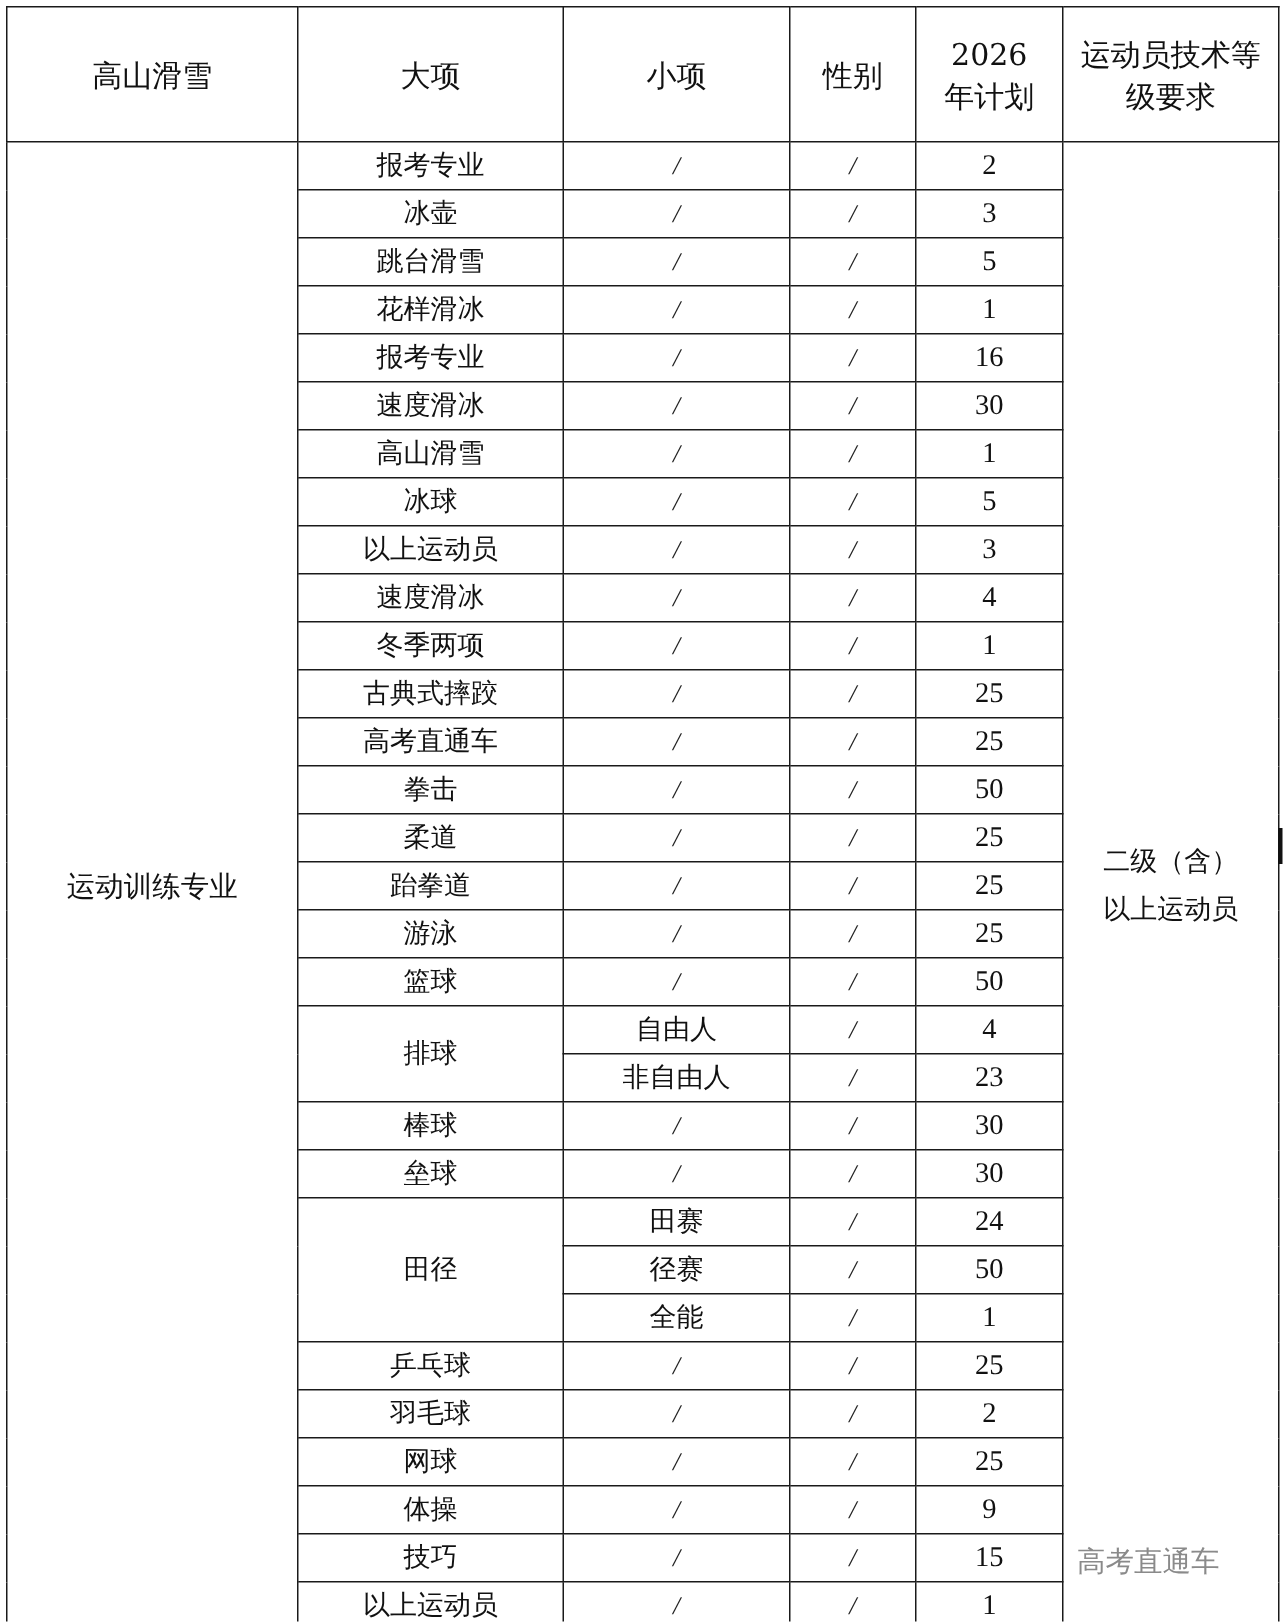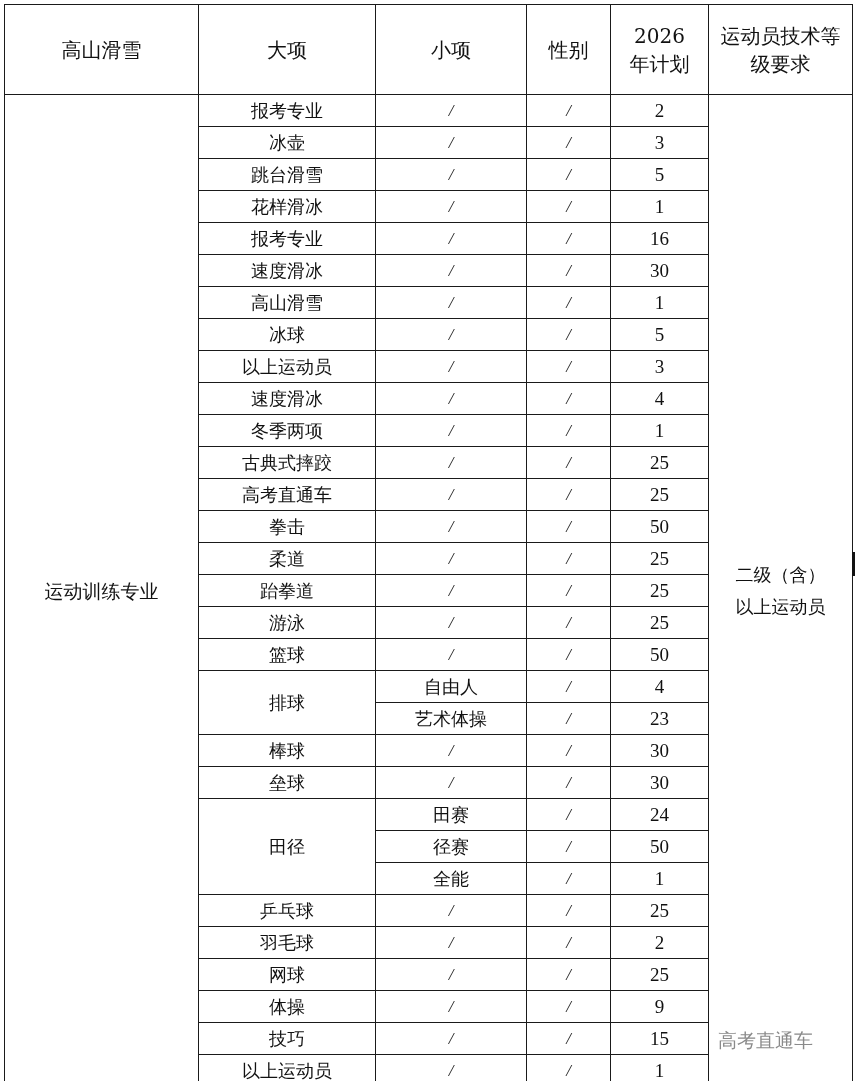--- a/index.html
+++ b/index.html
@@ -152,21 +152,21 @@
         <td class="slash">/</td>
         <td class="num">50</td>
       </tr>
       <tr>
         <td rowspan="2">排球</td>
         <td class="">自由人</td>
         <td class="slash">/</td>
         <td class="num">4</td>
       </tr>
       <tr>
-        <td class="">艺术体操</td>
+        <td class="">非自由人</td>
         <td class="slash">/</td>
         <td class="num">23</td>
       </tr>
       <tr>
         <td rowspan="1">棒球</td>
         <td class="slash">/</td>
         <td class="slash">/</td>
         <td class="num">30</td>
       </tr>
       <tr>

